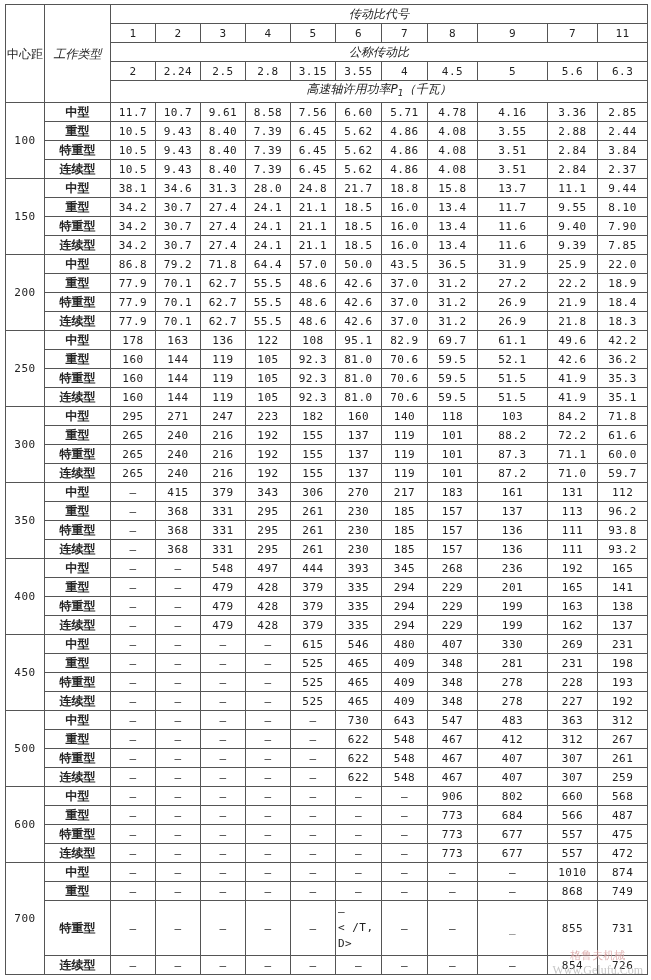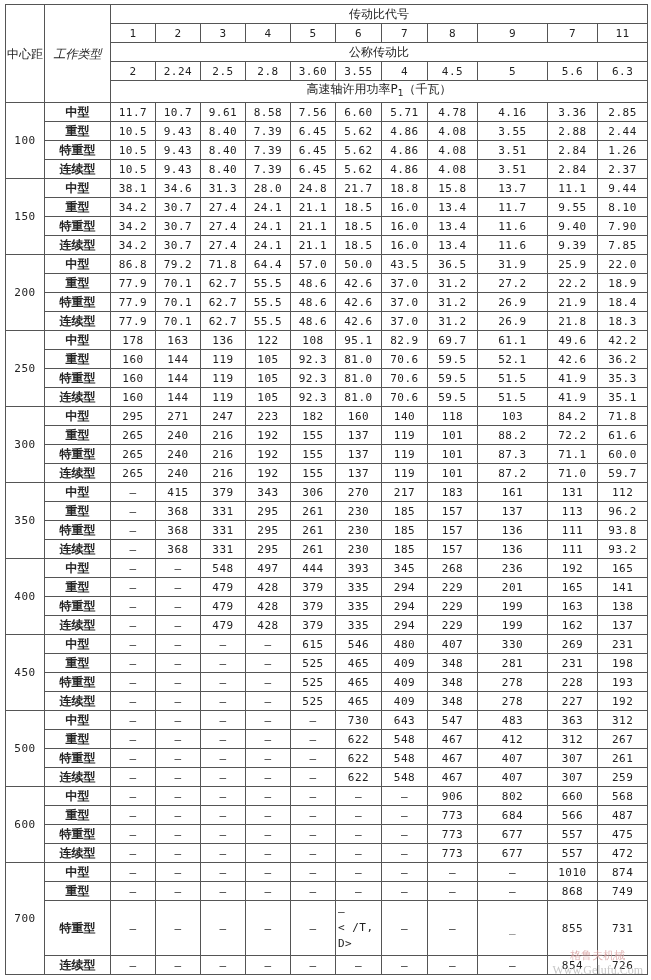--- a/index.html
+++ b/index.html
@@ -1,20 +1,20 @@
 <!DOCTYPE html>
 <html><head>
 <meta charset="utf-8">
 <style>
   html,body{margin:0;padding:0;background:#fff;}
   body{width:651px;height:980px;overflow:hidden;position:relative;font-family:"DejaVu Sans","Liberation Sans",sans-serif;color:#222;}
   table{position:absolute;left:5px;top:4px;border-collapse:collapse;table-layout:fixed;width:643px;}
   td{border:1px solid #555;text-align:center;font-size:11px;padding:0;height:18px;line-height:17px;white-space:nowrap;overflow:hidden;}
   td.mono{font-family:"DejaVu Sans Mono","Liberation Mono",monospace;font-size:11px;letter-spacing:0.5px;}
-  td.hdr{font-size:12px;}
+  td.hdr{font-size:12px;font-style:italic;}
   td.cd{font-size:12px;line-height:20px;white-space:normal;}
   td.wt{font-size:12px;line-height:18px;font-style:italic;}
   td.type{font-size:12px;font-weight:bold;}
   tr.tall td{height:54px;}
   .odd-cell{font-size:11px;line-height:16px;text-align:left;white-space:normal;padding-left:2px;}
   .watermark{position:absolute;right:8px;bottom:2px;font-size:11px;color:#d9a0a0;opacity:0.8;pointer-events:none;text-align:center;}
   .watermark .url{display:block;color:#b8b8b8;font-family:Liberation Serif, serif;font-size:12px;}
 </style>
 </head>
 <body>
@@ -55,21 +55,21 @@
         <td class="mono">11</td>
       </tr>
       <tr>
         <td class="hdr" colspan="11">公称传动比</td>
       </tr>
       <tr>
         <td class="mono">2</td>
         <td class="mono">2.24</td>
         <td class="mono">2.5</td>
         <td class="mono">2.8</td>
-        <td class="mono">3.60</td>
+        <td class="mono">3.15</td>
         <td class="mono">3.55</td>
         <td class="mono">4</td>
         <td class="mono">4.5</td>
         <td class="mono">5</td>
         <td class="mono">5.6</td>
         <td class="mono">6.3</td>
       </tr>
       <tr>
         <td class="hdr" colspan="11"><span>高速轴许用功率P</span><sub style="font-size: 9px;">1</sub><span>（千瓦）</span></td>
       </tr>
@@ -109,21 +109,21 @@
         <td class="mono">10.5</td>
         <td class="mono">9.43</td>
         <td class="mono">8.40</td>
         <td class="mono">7.39</td>
         <td class="mono">6.45</td>
         <td class="mono">5.62</td>
         <td class="mono">4.86</td>
         <td class="mono">4.08</td>
         <td class="mono">3.51</td>
         <td class="mono">2.84</td>
-        <td class="mono">1.26</td>
+        <td class="mono">3.84</td>
       </tr>
       <tr>
         <td class="type">连续型</td>
         <td class="mono">10.5</td>
         <td class="mono">9.43</td>
         <td class="mono">8.40</td>
         <td class="mono">7.39</td>
         <td class="mono">6.45</td>
         <td class="mono">5.62</td>
         <td class="mono">4.86</td>

